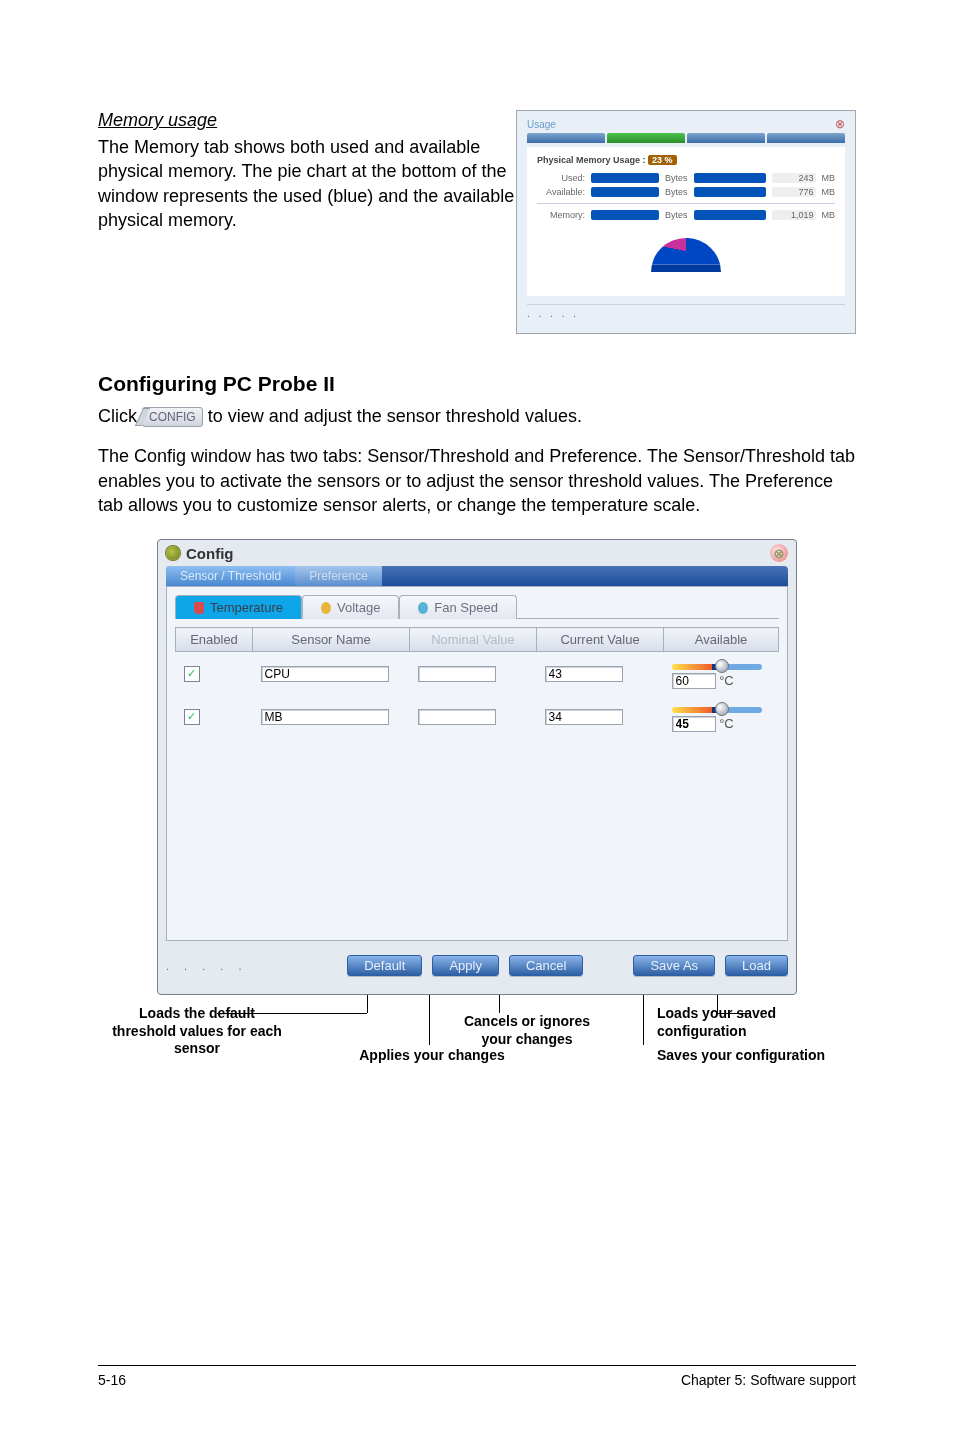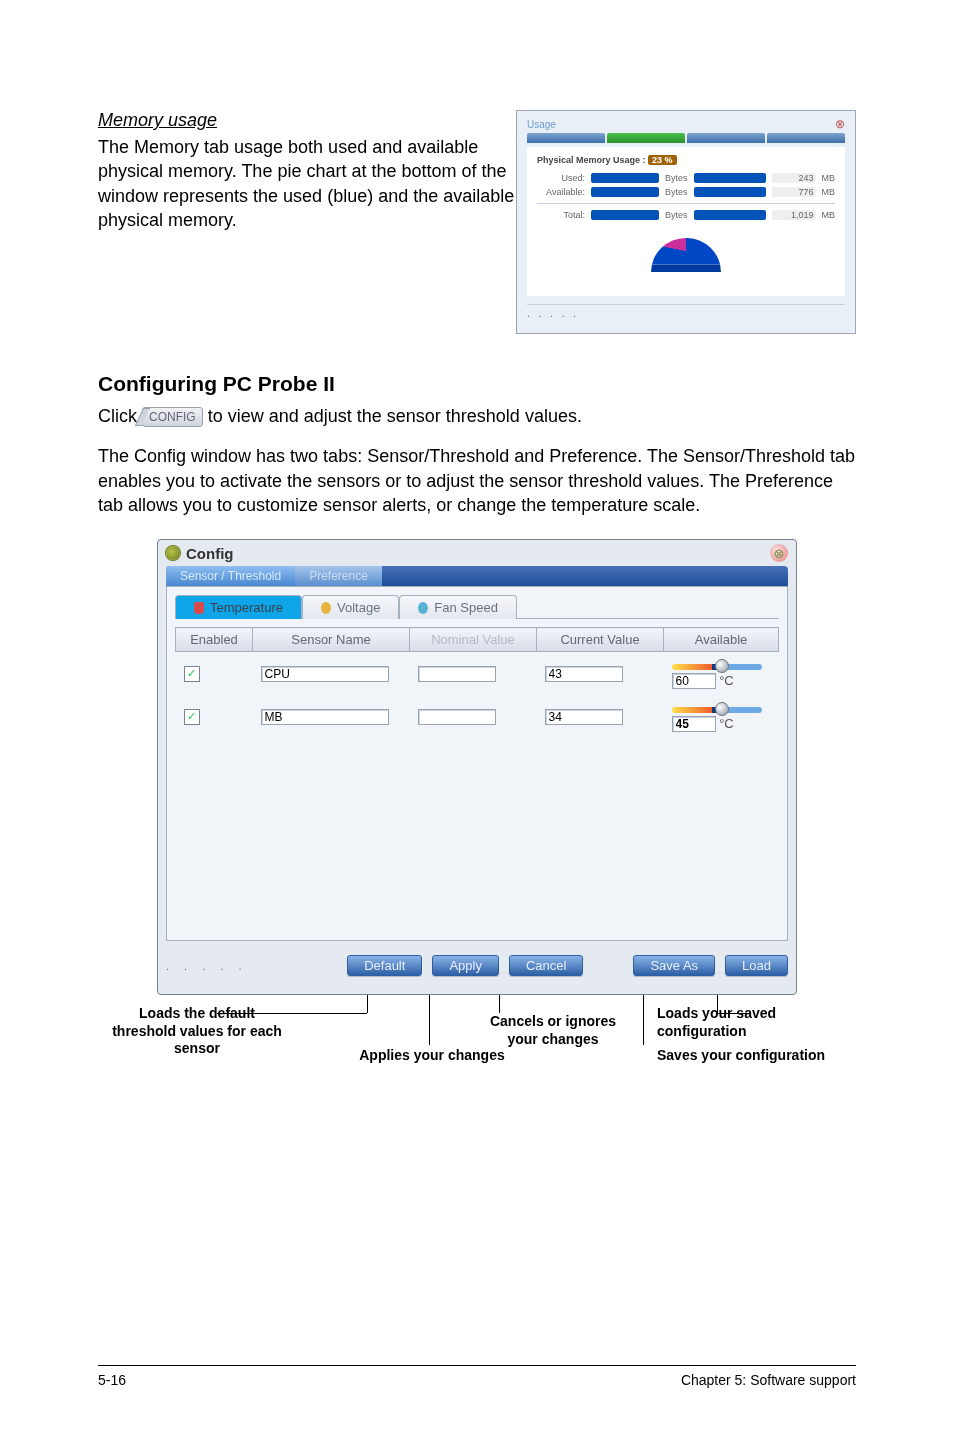--- a/index.html
+++ b/index.html
@@ -301,21 +301,21 @@
   }
 </style>
 </head>
 <body>
 
 <div class="page">
 
   <div class="top-row">
     <div class="top-text">
       <p class="section-title">Memory usage</p>
-      <div class="body-text">The Memory tab usage both used and available physical memory. The pie chart at the bottom of the window represents the used (blue) and the available physical memory.</div>
+      <div class="body-text">The Memory tab shows both used and available physical memory. The pie chart at the bottom of the window represents the used (blue) and the available physical memory.</div>
     </div>
 
     <div class="mem-thumb">
       <div class="app-title">
         <span>Usage</span>
         <span class="close-x">⊗</span>
       </div>
       <div class="mem-tabs">
         <div class="t"></div>
         <div class="t active"></div>
@@ -338,21 +338,21 @@
         <div class="mem-row">
           <span class="lbl">Available:</span>
           <span class="bar1"></span>
           <span class="unit">Bytes</span>
           <span class="bar2"></span>
           <span class="mb">776</span>
           <span class="mblbl">MB</span>
         </div>
         <div class="mem-sep"></div>
         <div class="mem-row">
-          <span class="lbl">Total:</span>
+          <span class="lbl">Memory:</span>
           <span class="bar1"></span>
           <span class="unit">Bytes</span>
           <span class="bar2"></span>
           <span class="mb">1,019</span>
           <span class="mblbl">MB</span>
         </div>
         <div class="pie"></div>
       </div>
       <div class="footer-dots">. . . . .</div>
     </div>
@@ -457,21 +457,21 @@
       <div class="line" style="left:272px; top:0; width:1px; height:50px;"></div>
       <div class="line" style="left:342px; top:0; width:1px; height:18px;"></div>
       <div class="line" style="left:486px; top:0; width:1px; height:50px;"></div>
       <div class="line" style="left:560px; top:0; width:1px; height:18px;"></div>
 
       <div class="line" style="left:60px; top:18px; width:150px; height:1px;"></div>
       <div class="line" style="left:560px; top:18px; width:30px; height:1px;"></div>
 
       <div class="c" style="left:-50px; top:10px; width:180px; text-align:center;">Loads the default threshold values for each sensor</div>
       <div class="c" style="left:200px; top:52px; width:150px;">Applies your changes</div>
-      <div class="c" style="left:300px; top:18px; width:140px;margin-left:26px;">Cancels or ignores your changes</div>
+      <div class="c" style="left:300px; top:18px; width:140px;">Cancels or ignores your changes</div>
       <div class="c" style="left:500px; top:10px; width:170px; text-align:left;">Loads your saved configuration</div>
       <div class="c" style="left:500px; top:52px; width:170px; text-align:left;">Saves your configuration</div>
     </div>
   </div>
 
   <div class="page-footer">
     <span>5-16</span>
     <span>Chapter 5: Software support</span>
   </div>
 

